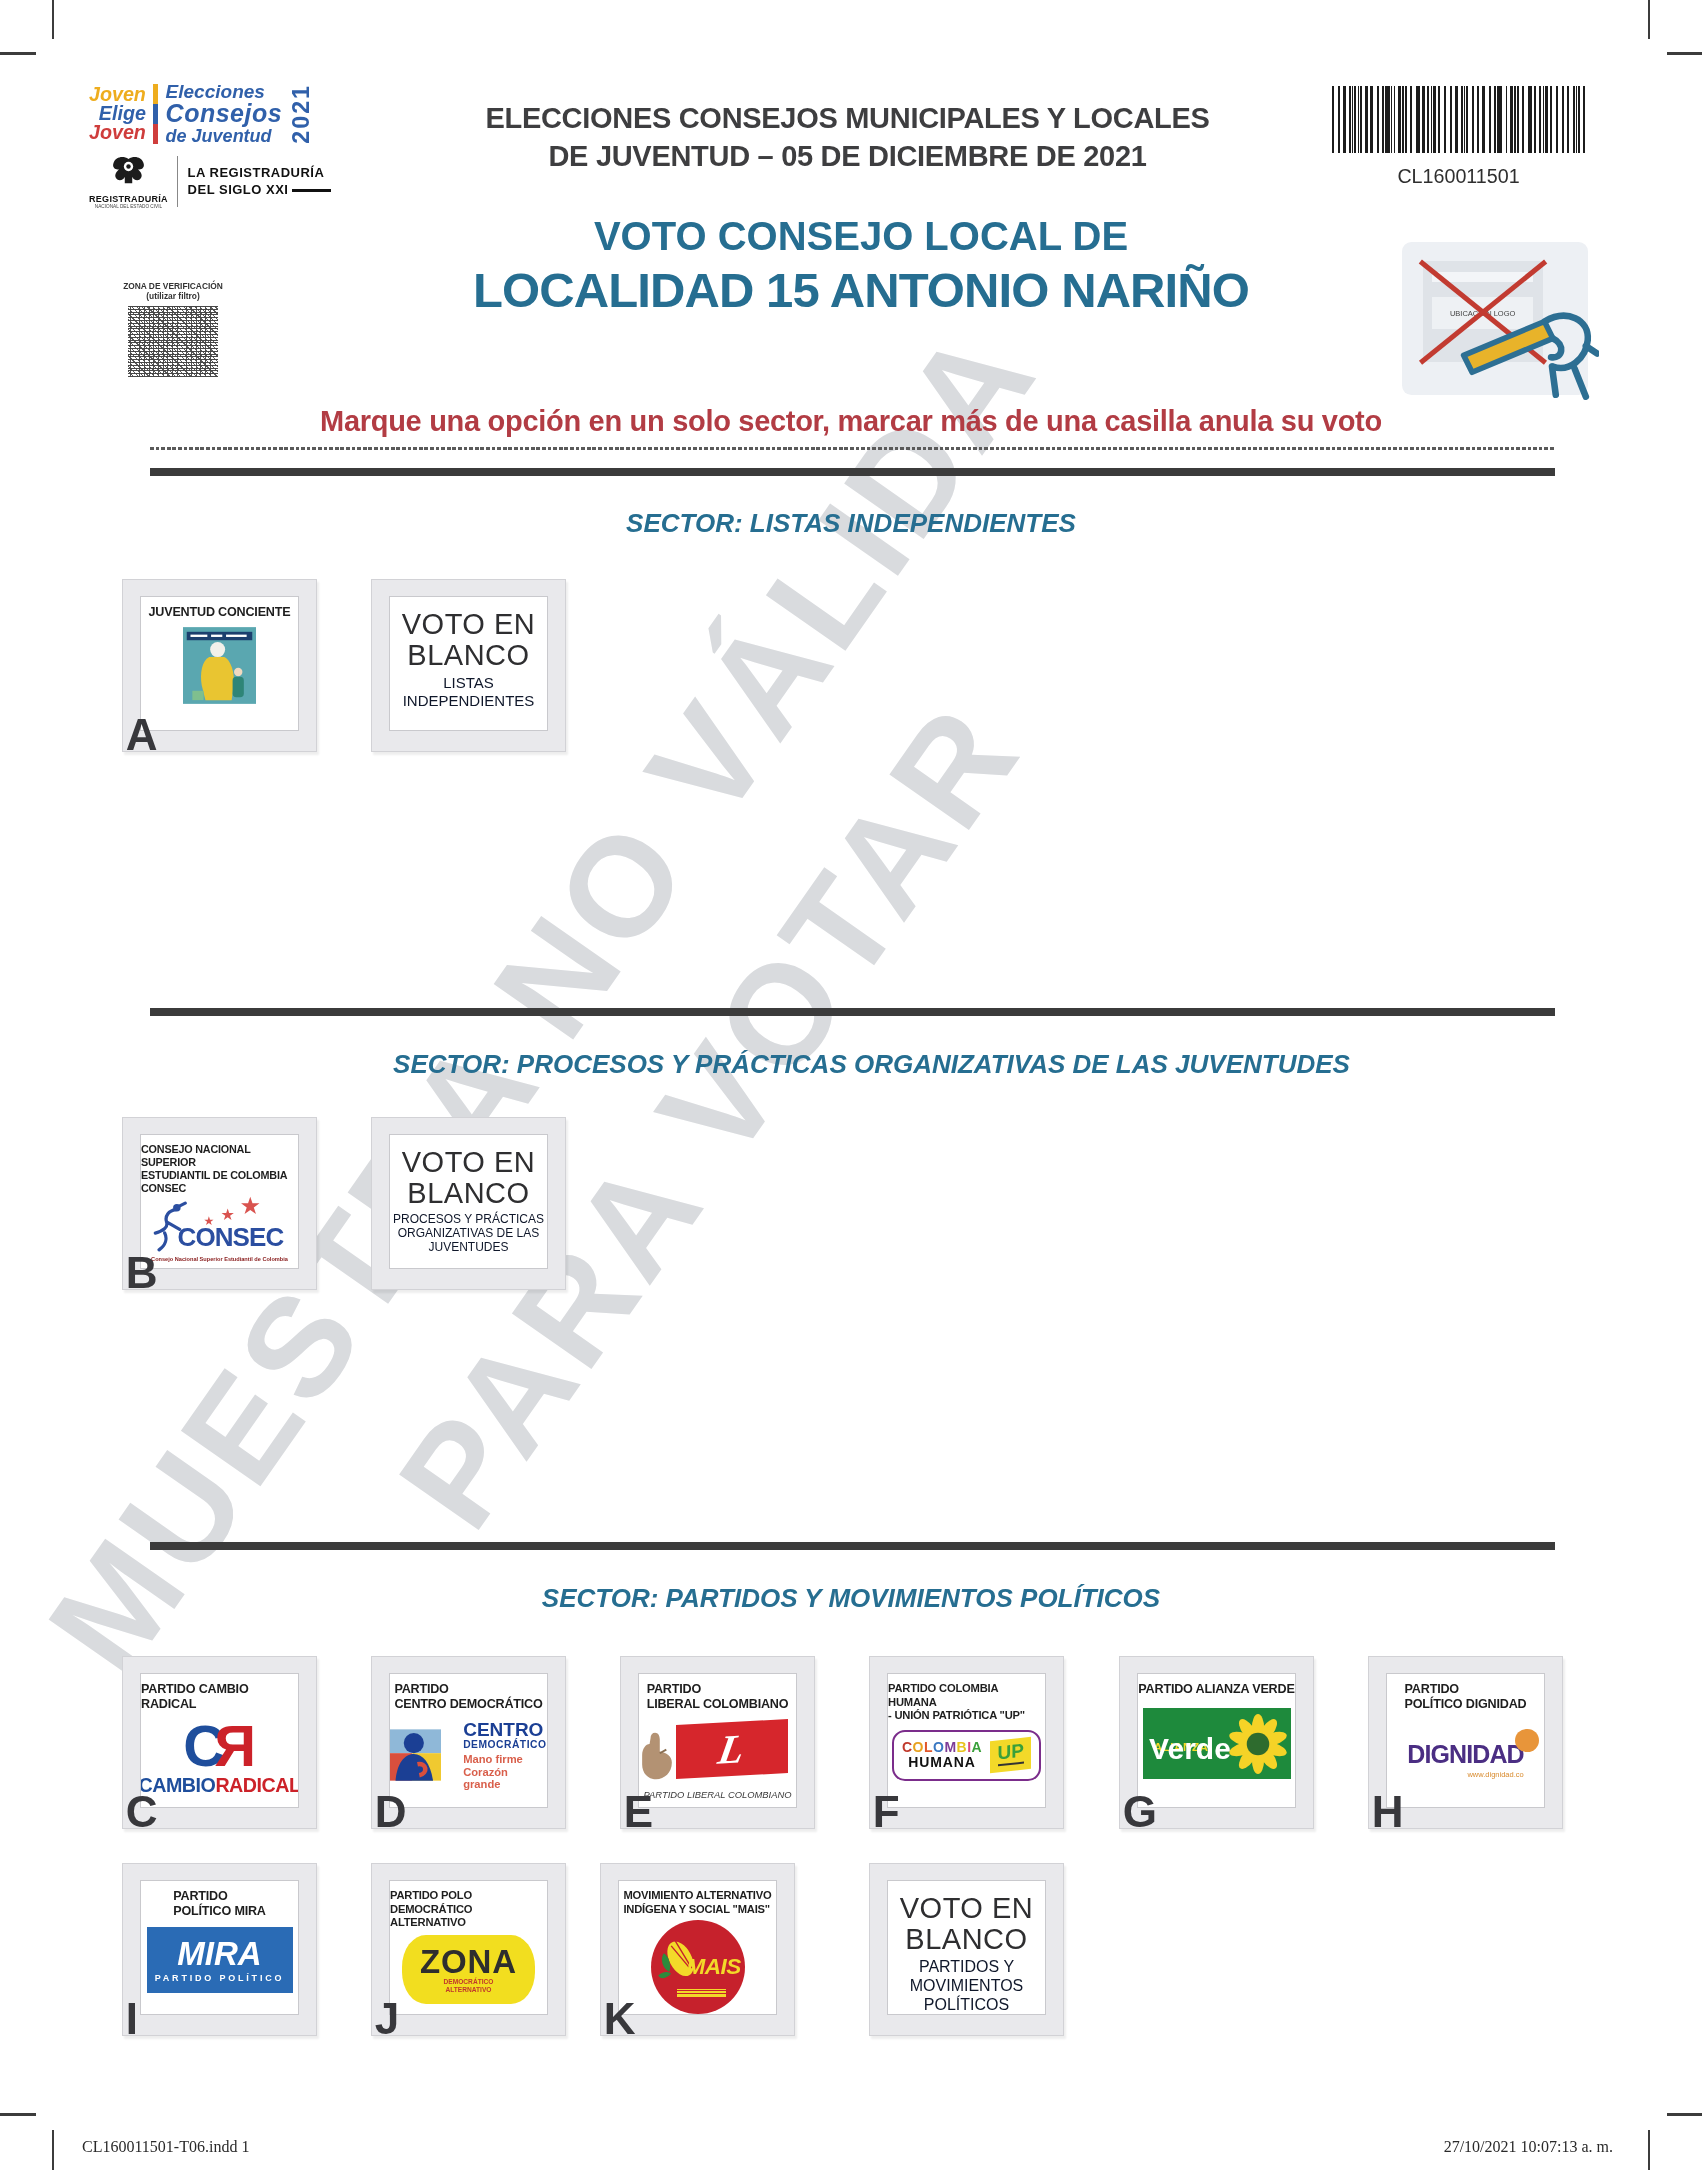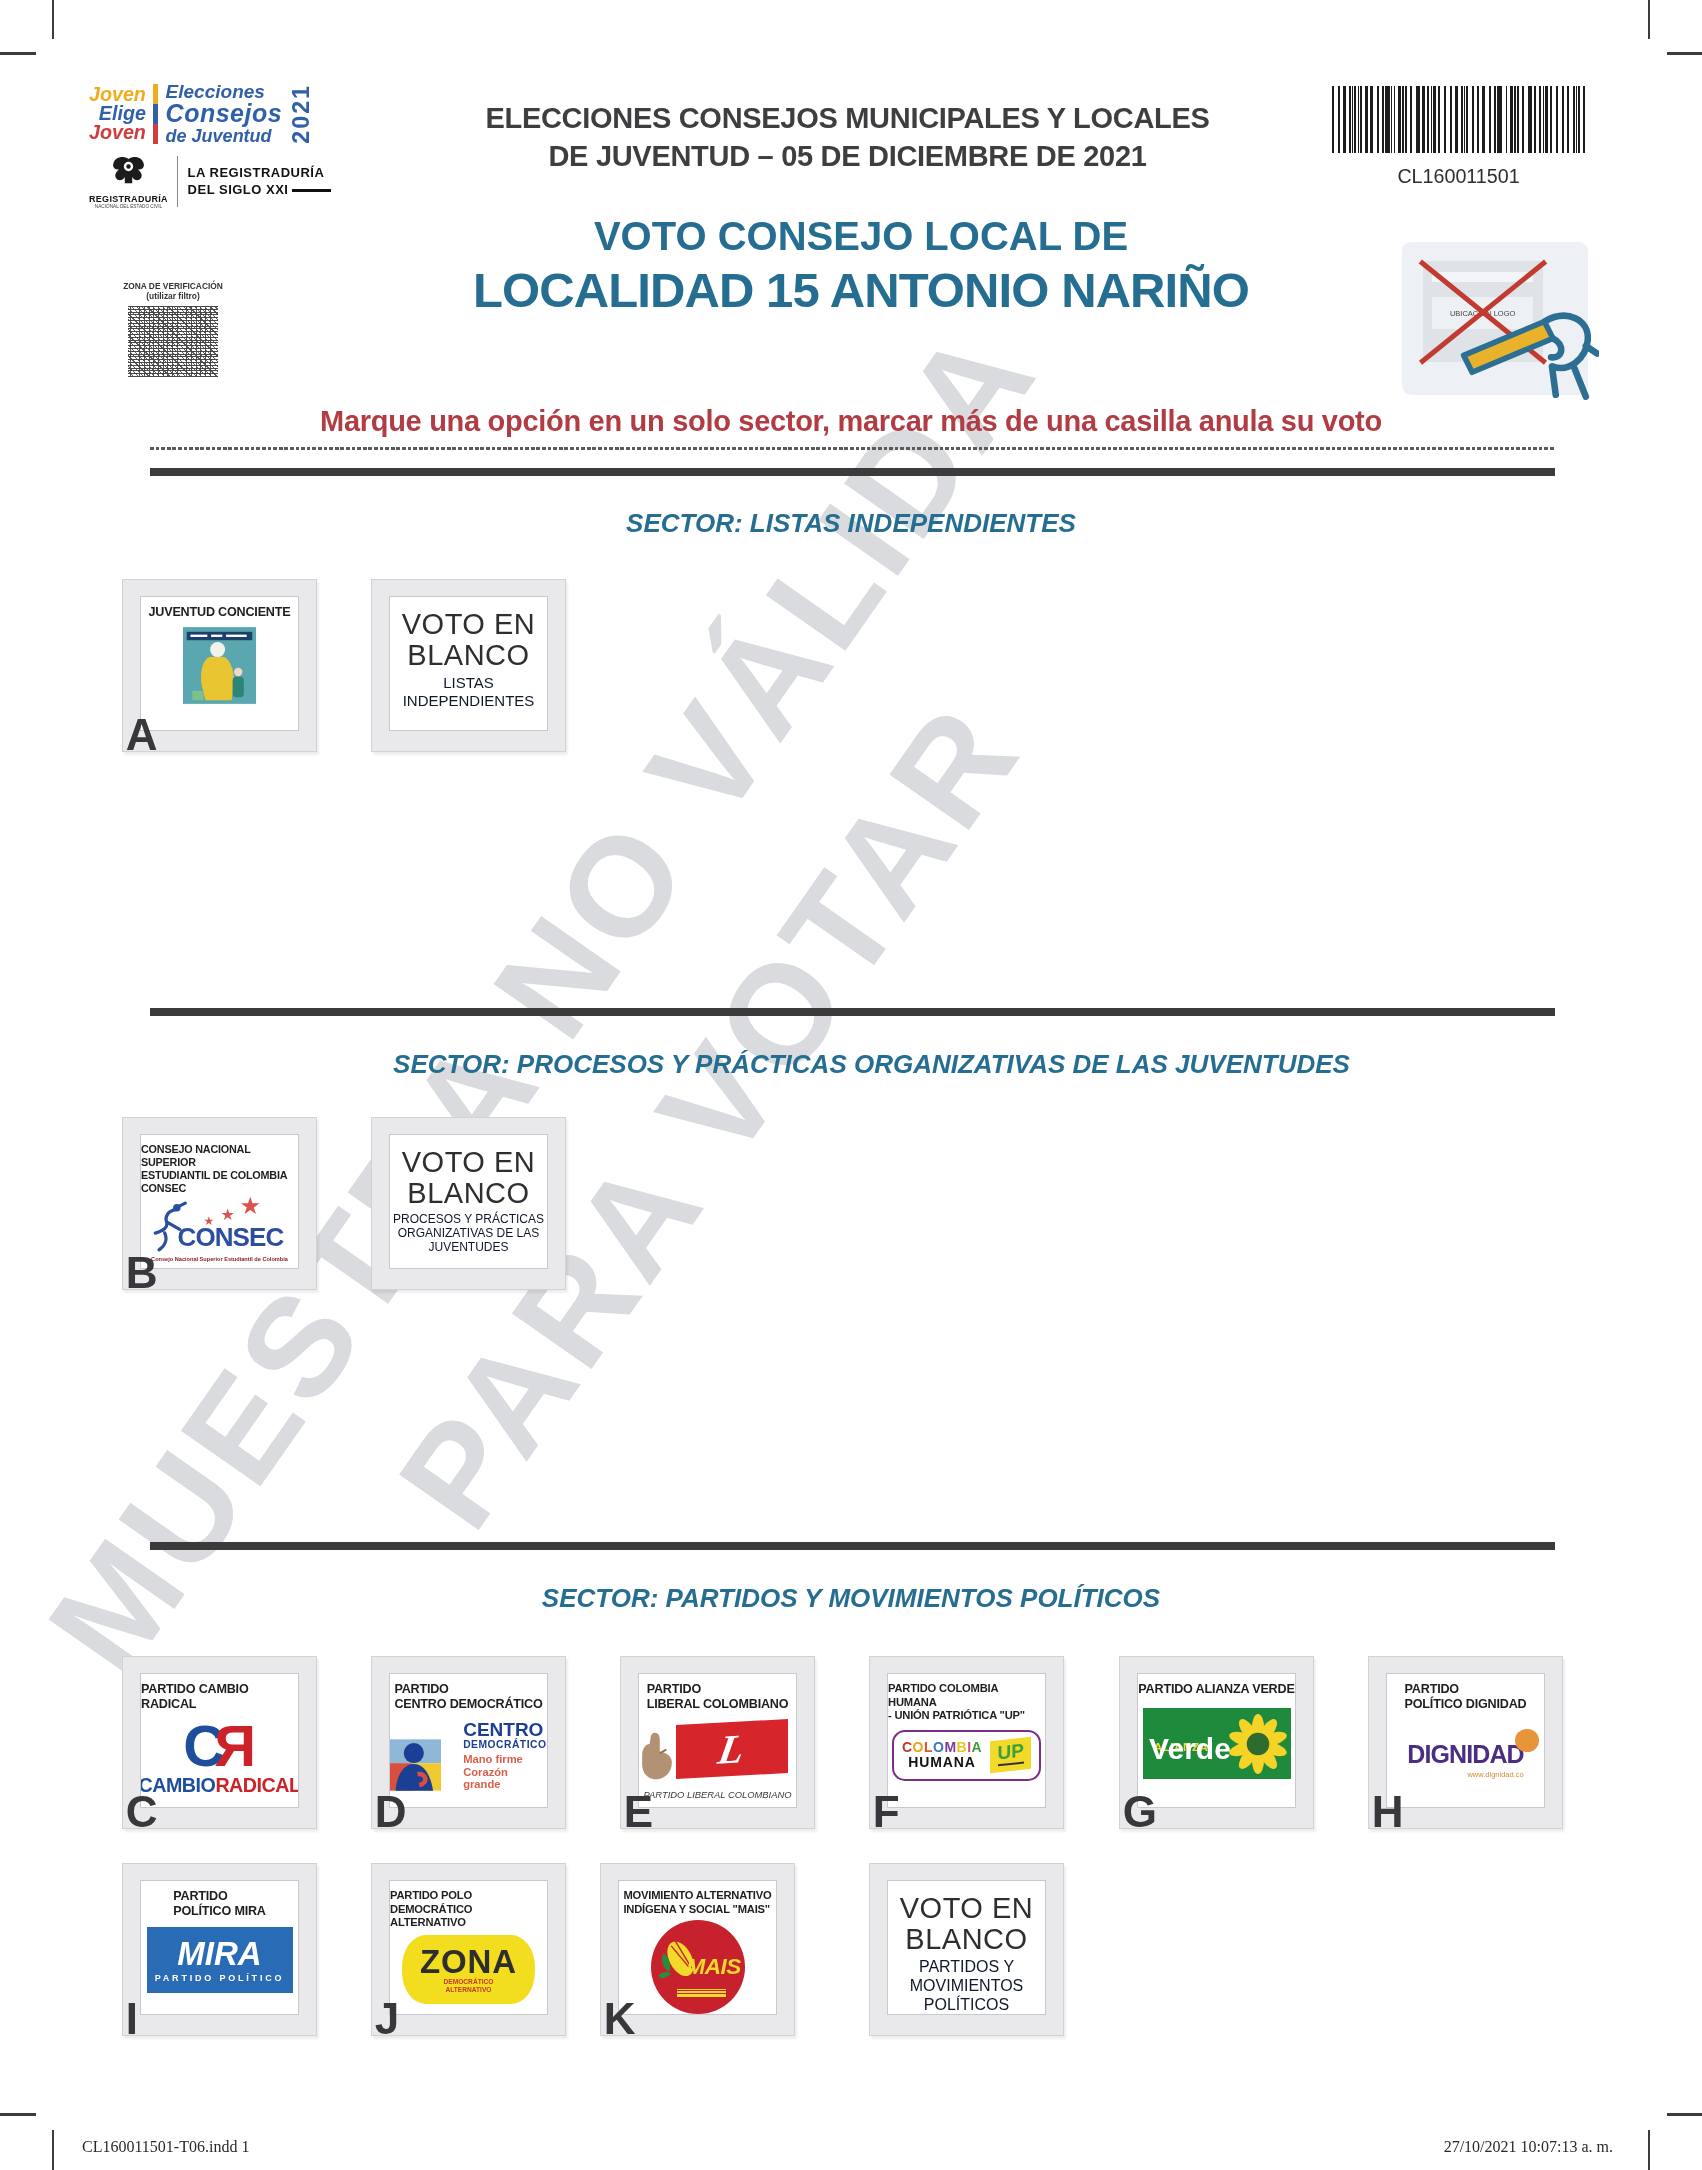--- a/index.html
+++ b/index.html
@@ -107,21 +107,21 @@
                color:#2b4ea0;letter-spacing:-0.9px;}
   .consec-sub{position:absolute;left:0;right:0;bottom:6.6px;text-align:center;font-size:5.6px;
               font-weight:700;color:#8b2020;}
 
   .cr-mark{display:flex;align-items:center;justify-content:center;height:60px;margin-top:3.7px;}
   .cr-c{font-size:58px;font-weight:900;color:#1f4e9c;line-height:1;}
   .cr-r{font-size:58px;font-weight:900;color:#cc2229;line-height:1;transform:scaleX(-1);margin-left:-11.2px;}
   .cr-words{font-size:19.7px;font-weight:900;letter-spacing:-0.5px;margin-top:-1.9px;}
   .cr-w1{color:#1f4e9c;}.cr-w2{color:#cc2229;}
 
-  .cd-logo{display:flex;align-items:flex-end;margin-top:7.5px;gap:22px;}
+  .cd-logo{display:flex;align-items:center;margin-top:7.5px;gap:22px;}
   .cd-text{text-align:left;line-height:1.05;}
   .cd-centro{font-size:19px;font-weight:900;color:#1b3f94;}
   .cd-demo{font-size:10.3px;font-weight:900;color:#1b3f94;letter-spacing:0.5px;}
   .cd-tag{font-size:11.2px;font-weight:700;color:#d95f4b;line-height:1.12;}
 
   .lib-logo{position:relative;width:156px;height:88px;margin-top:1.9px;}
   .lib-flag{position:absolute;left:36px;top:7.5px;width:112px;height:54px;background:#d6262c;
             transform:skewY(-3deg);display:flex;align-items:center;justify-content:center;}
   .lib-l{font-family:"Liberation Serif",serif;font-style:italic;font-weight:900;font-size:41px;
          color:#fff;transform:skewX(-10deg);}

